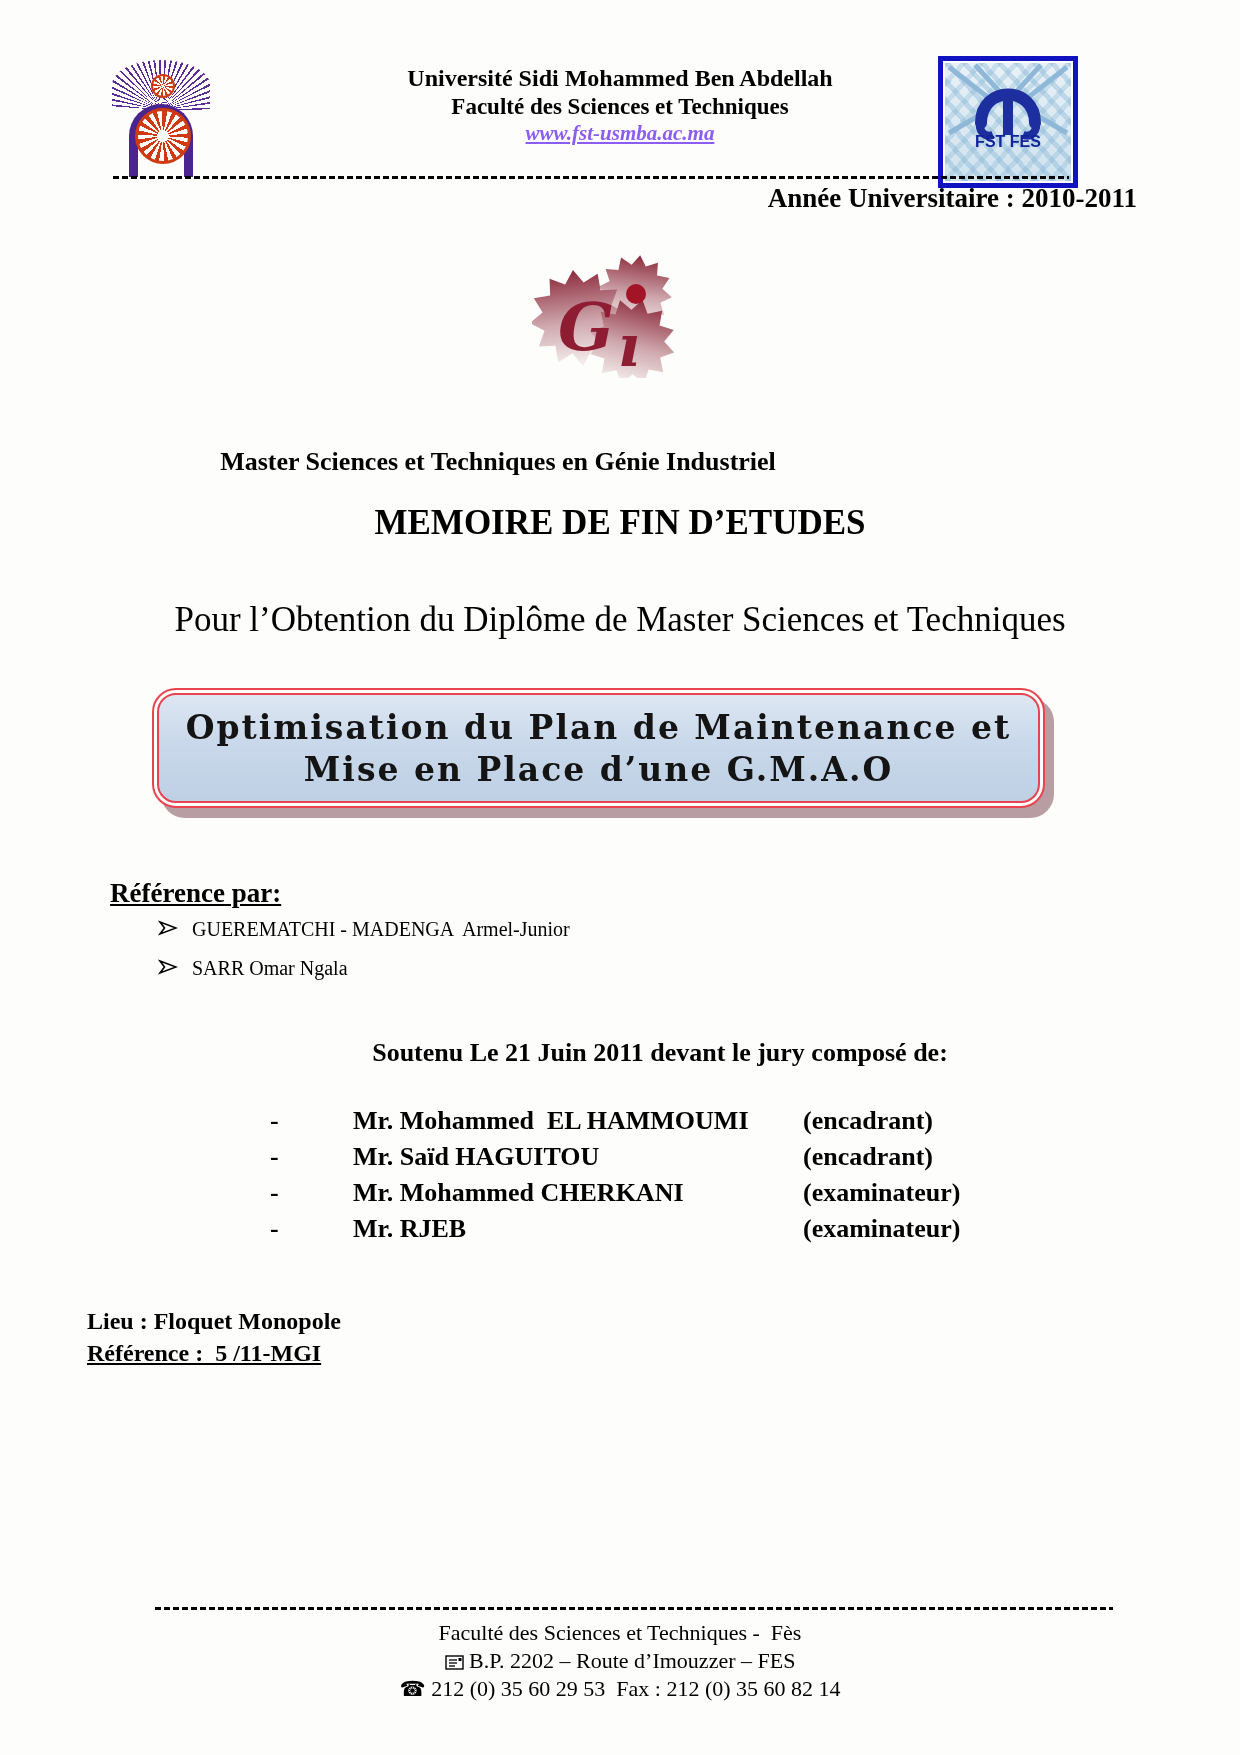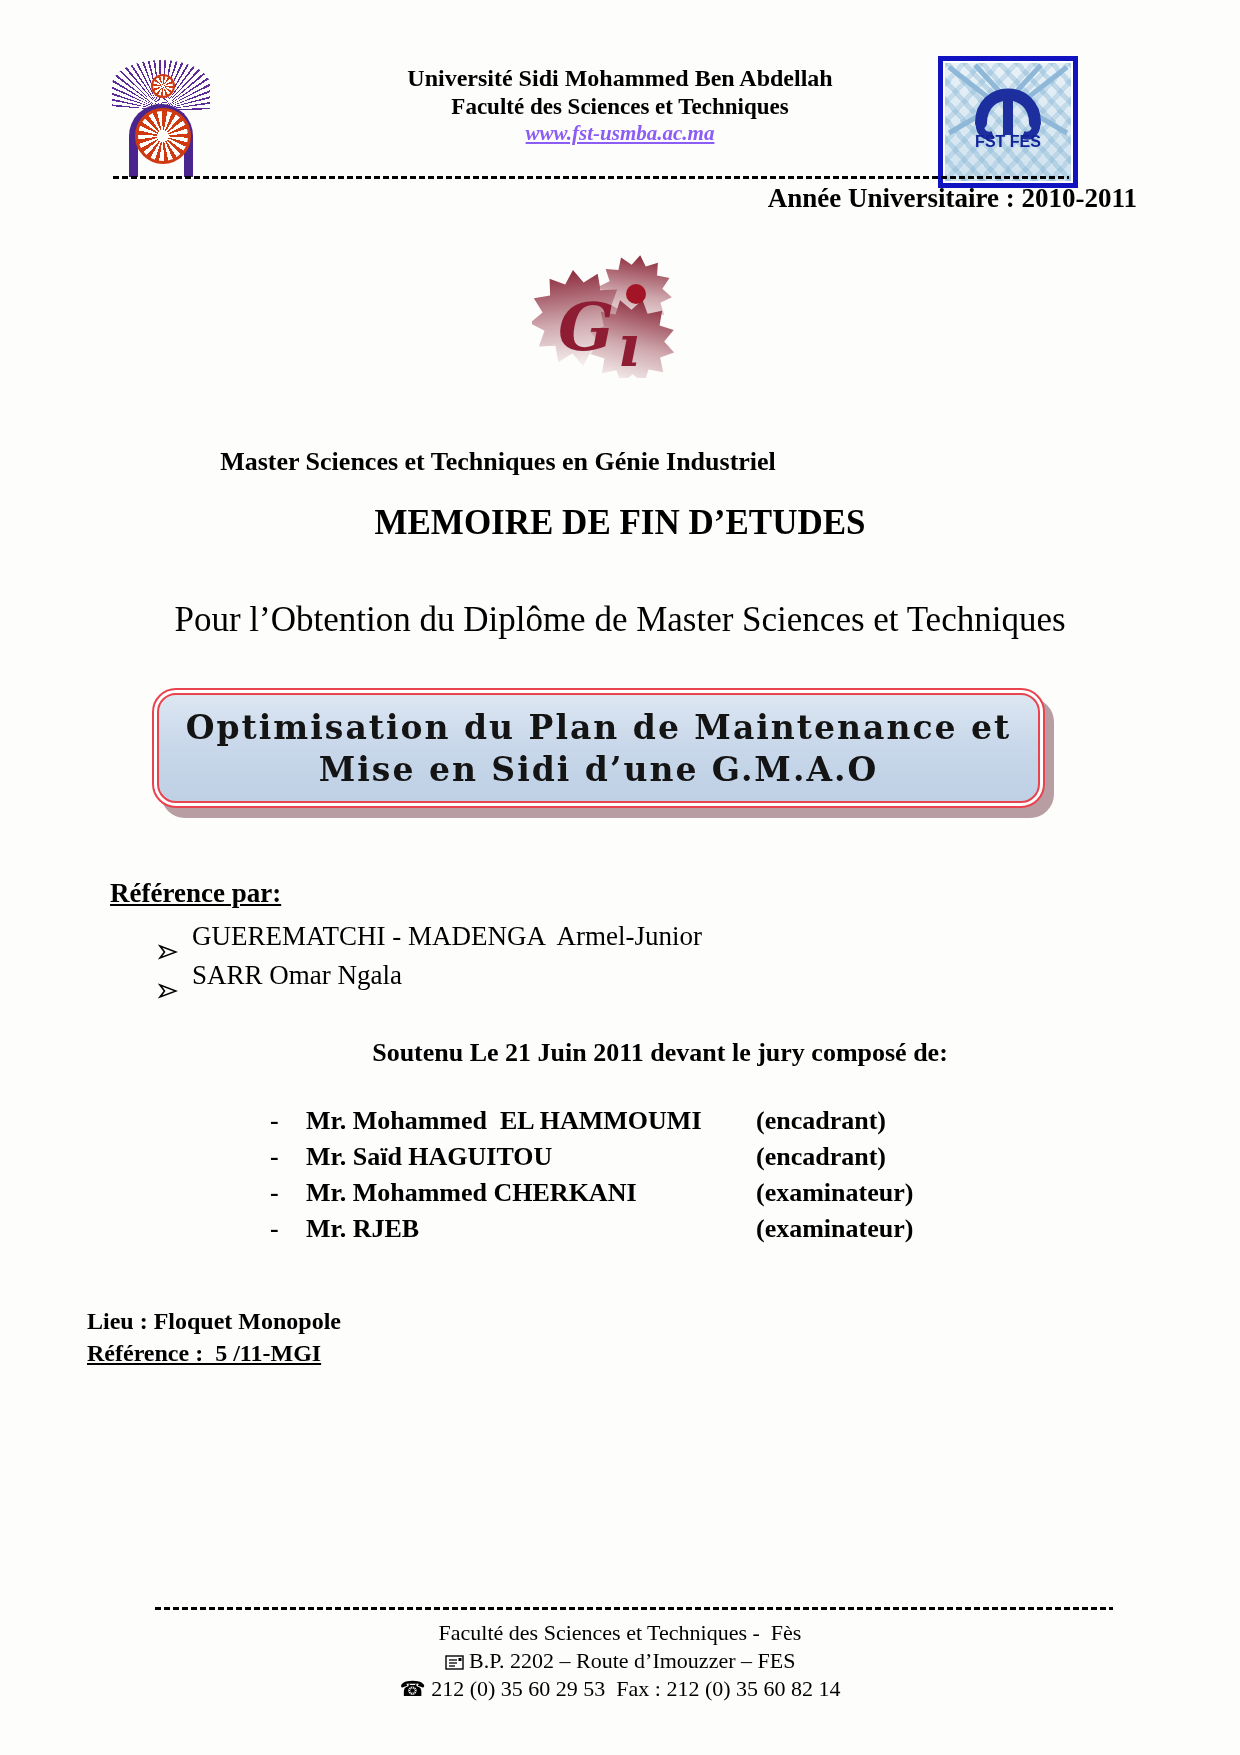--- a/index.html
+++ b/index.html
@@ -64,31 +64,31 @@
     border:2px solid #e8434e;border-radius:24px;background:#fff;padding:3px;
     box-shadow:9px 10px 0 rgba(172,140,146,.85);}
   .banner-inner{border:2px solid #e8434e;border-radius:19px;
     background:linear-gradient(180deg,#dde7f2 0%,#c9d8ea 45%,#bfd0e5 100%);
     text-align:center;padding:12px 10px 10px 10px;}
   .banner-line{font-family:"DejaVu Serif","Liberation Serif",serif;
     font-size:33px;font-weight:bold;letter-spacing:2px;color:#141414;line-height:1.28;}
 
   
   .presented-label{left:110px;top:878px;font-size:27px;font-weight:bold;text-decoration:underline;}
-  .author-row{left:158px;height:34px;font-size:27px;display:flex;align-items:flex-end;gap:14px;}
+  .author-row{left:158px;height:34px;font-size:20px;display:flex;align-items:flex-start;gap:14px;}
   .author-1{top:918px;}
   .author-2{top:957px;}
   .arrow-ic{display:inline-block;width:20px;height:16px;}
 
   
   .soutenu{left:0;top:1038px;width:1240px;text-align:center;font-size:26px;font-weight:bold;padding-left:40px;}
   .jury{left:270px;top:1108px;font-size:26px;font-weight:bold;line-height:1.0;}
   .jury-row{margin-bottom:10px;display:flex;}
   .jury-dash{width:36px;}
-  .jury-name{display:inline-block;min-width:450px;}
+  .jury-name{display:inline-block;min-width:450px;margin-left:47px;}
 
   
   .lieu{left:87px;top:1308px;font-size:24px;font-weight:bold;}
   .reference{left:87px;top:1340px;font-size:24px;font-weight:bold;text-decoration:underline;}
 
   
   .footer-line{left:0;width:1240px;text-align:center;font-size:22px;}
   .f1{top:1620px;}
   .f2{top:1648px;}
   .f3{top:1676px;}
@@ -158,21 +158,21 @@
     </svg>
   </div>
 
   <div class="abs t-program">Master Sciences et Techniques en Génie Industriel</div>
   <div class="abs t-memoire">MEMOIRE DE FIN D’ETUDES</div>
   <div class="abs t-purpose">Pour l’Obtention du Diplôme de Master Sciences et Techniques</div>
 
   <div class="abs banner">
     <div class="banner-inner">
       <div class="banner-line">Optimisation du Plan de Maintenance et</div>
-      <div class="banner-line">Mise en Sidi d’une G.M.A.O</div>
+      <div class="banner-line">Mise en Place d’une G.M.A.O</div>
     </div>
   </div>
 
   <div class="abs presented-label">Référence par:</div>
 
   <div class="abs author-row author-1">
     <span class="arrow-ic">
       <svg width="20" height="16" viewBox="0 0 20 16">
           <polygon points="2,2 18,8 2,14 6.5,8" fill="#fff" stroke="#000" stroke-width="1.6"></polygon>
         </svg>

